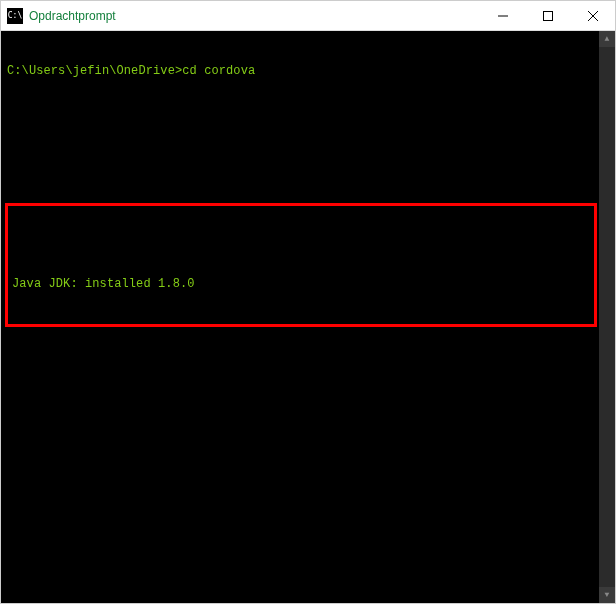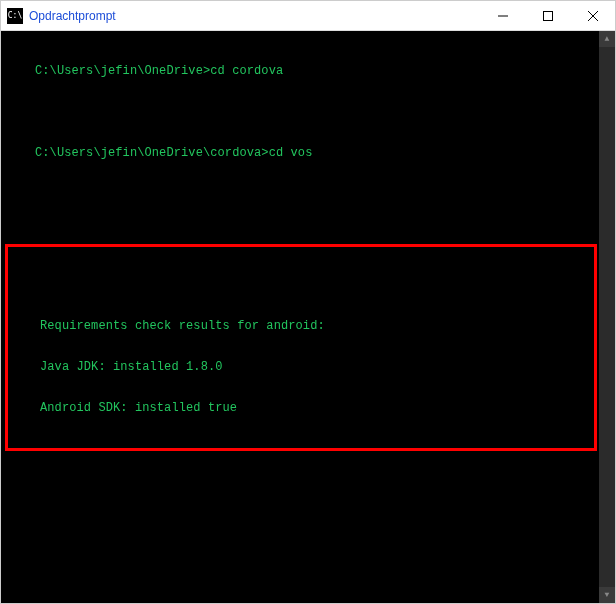--- a/index.html
+++ b/index.html
@@ -28,21 +28,21 @@
     background: #000;
     display: inline-flex;
     align-items: center;
     justify-content: center;
     color: #fff;
     font-size: 8px;
     font-family: Consolas, monospace;
   }
   .titlebar .title {
     flex: 1;
-    color: #1d4ed8;
+    color: #15803d;
   }
   .winbtn {
     width: 45px;
     height: 30px;
     display: flex;
     align-items: center;
     justify-content: center;
     font-family: "Segoe UI", sans-serif;
     font-size: 13px;
     color: #000;
@@ -82,21 +82,21 @@
     display:flex; align-items:center; justify-content:center;
     color:#888; font-size:8px;
   }
   .terminal .scrollbar .btn.up { top: 0; }
   .terminal .scrollbar .btn.down { bottom: 0; }
   .content {
     position: absolute;
     top: 6px; left: 6px; right: 20px; bottom: 6px;
   }
   .line { min-height: 13.8px; }
-  .white { color: #22c55e; margin-left: 28px; }
+  .white { color: #84cc16; }
   .highlight-box {
     border: 3px solid #ff0000;
     padding: 4px 4px;
     margin: 2px -2px 6px -2px;
   }
   .blank { height: 13px; }
 </style>
 </head>
 <body>
 
@@ -124,28 +124,25 @@
 <div class="terminal">
   <div class="scrollbar">
     <div class="btn up">▲</div>
     <div class="track"></div>
     <div class="btn down">▼</div>
   </div>
 
   <div class="content">
     <div class="line white"><span>C:\Users\jefin\OneDrive&gt;</span><span>cd cordova</span></div>
     <div class="blank"></div>
-    <div class="line white"><span>C:\Users\jefin\OneDrive\cordova&gt;</span><span>cd vos</span></div>
     <div class="blank"></div>
 
     <div class="highlight-box">
       <div class="blank"></div>
-      <div class="line white">Requirements check results for android:</div>
       <div class="line white">Java JDK: installed 1.8.0</div>
-      <div class="line white">Android SDK: installed true</div>
     </div>
 
     
     
     
     
     
     
     
     

